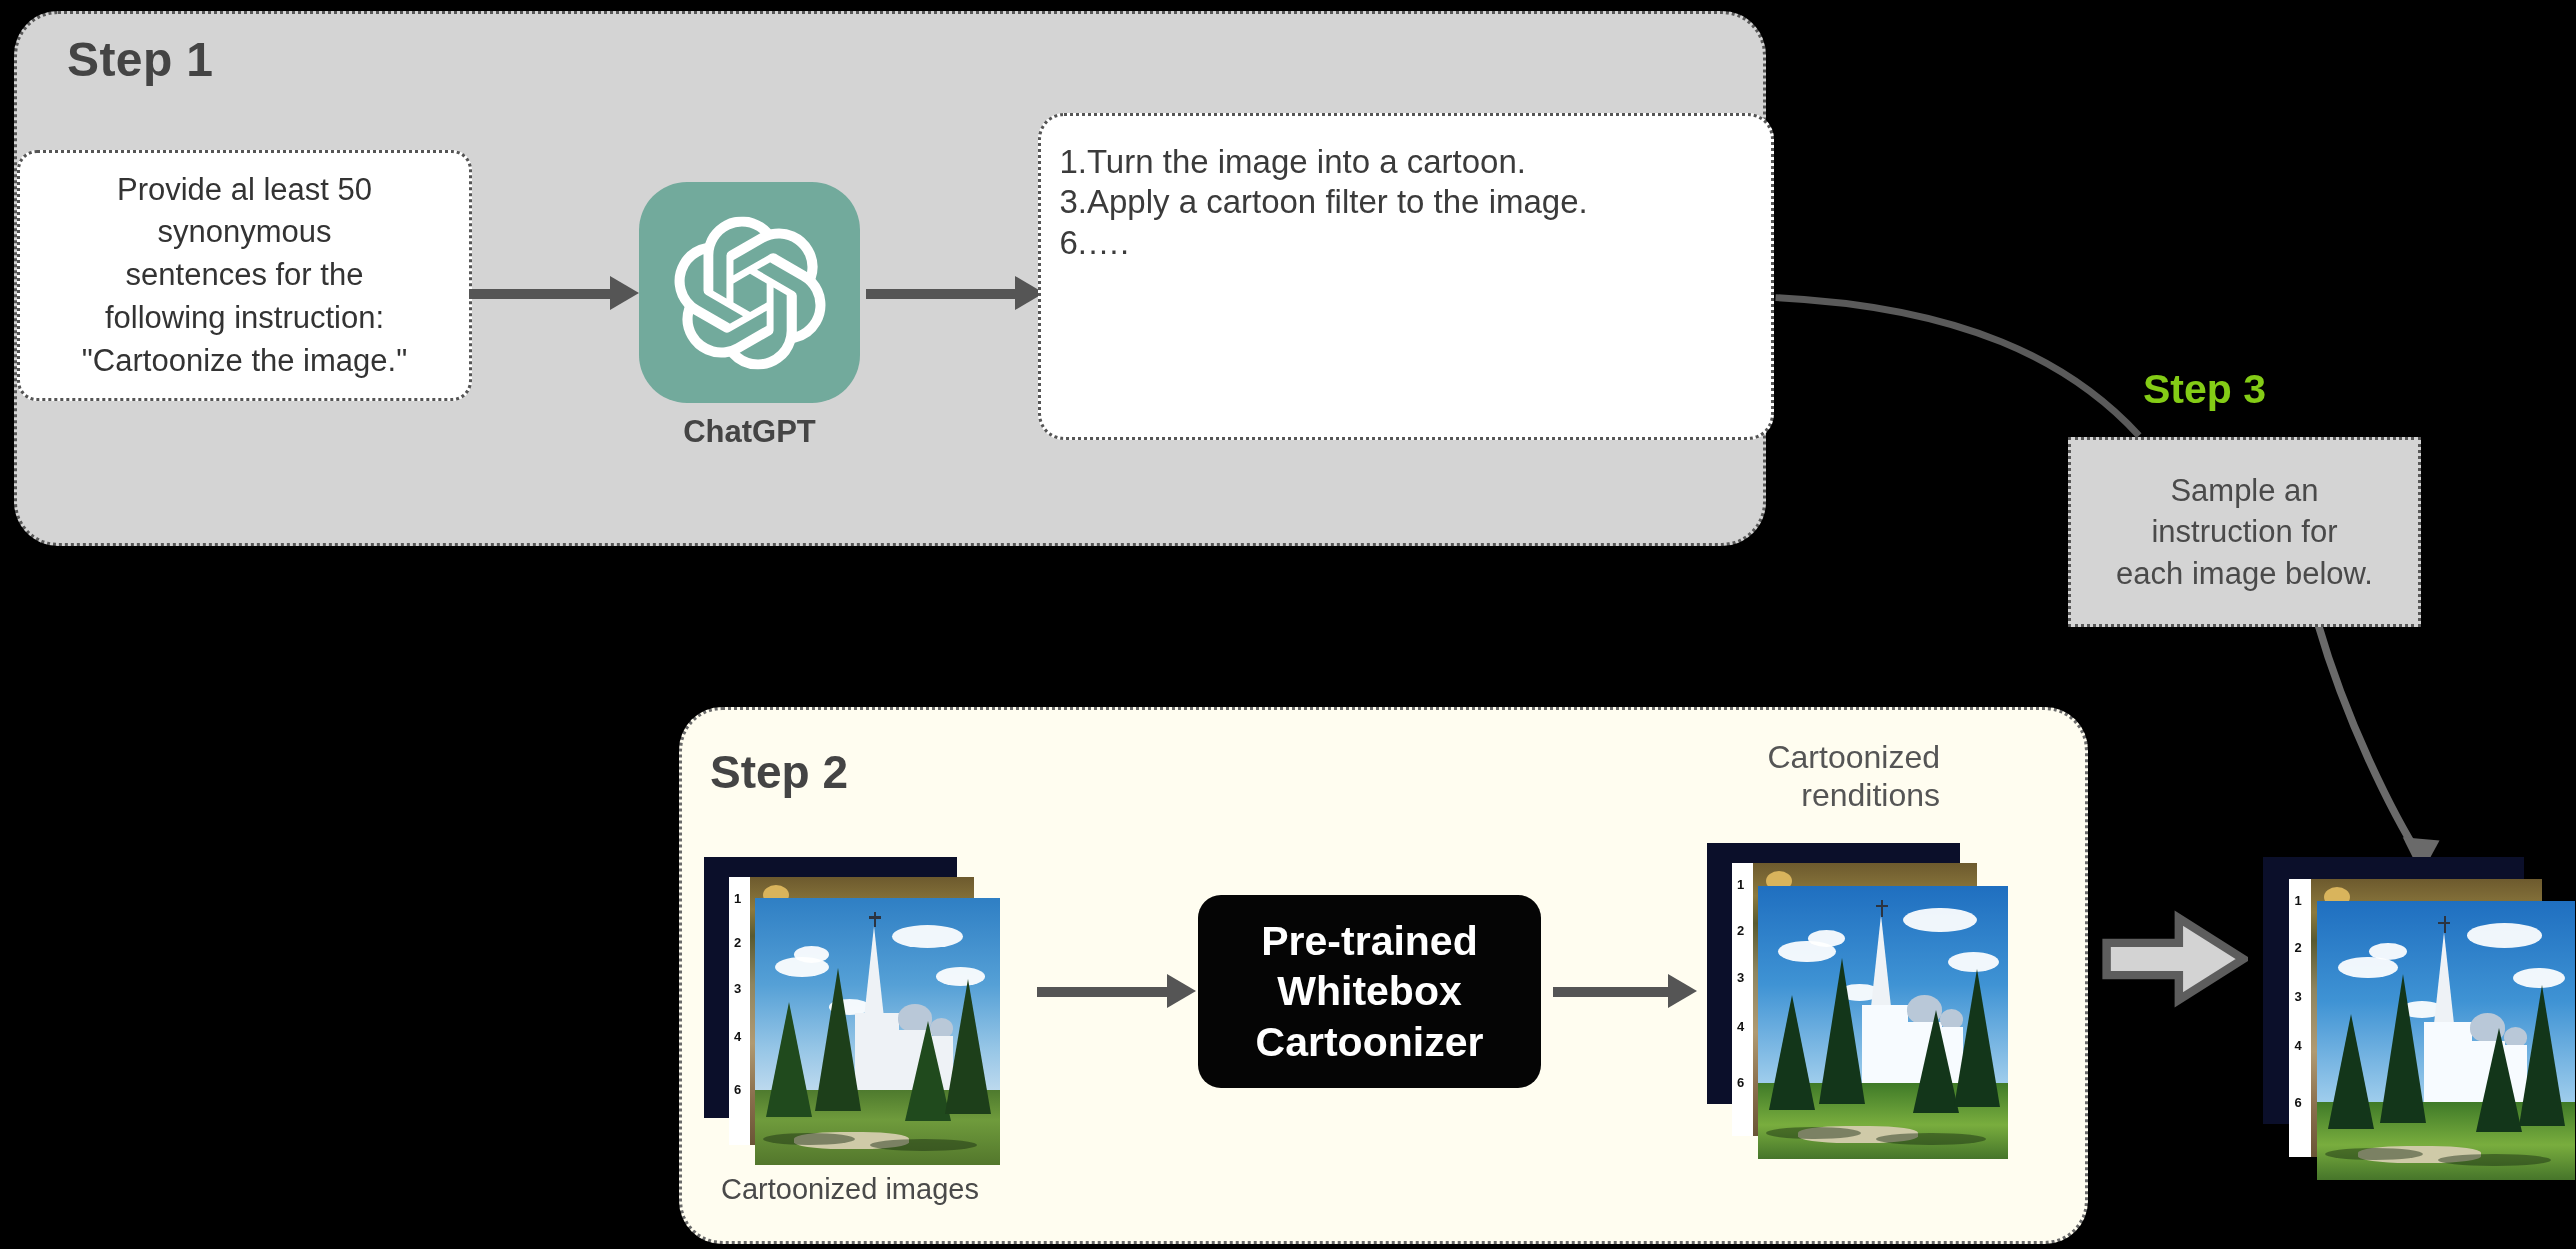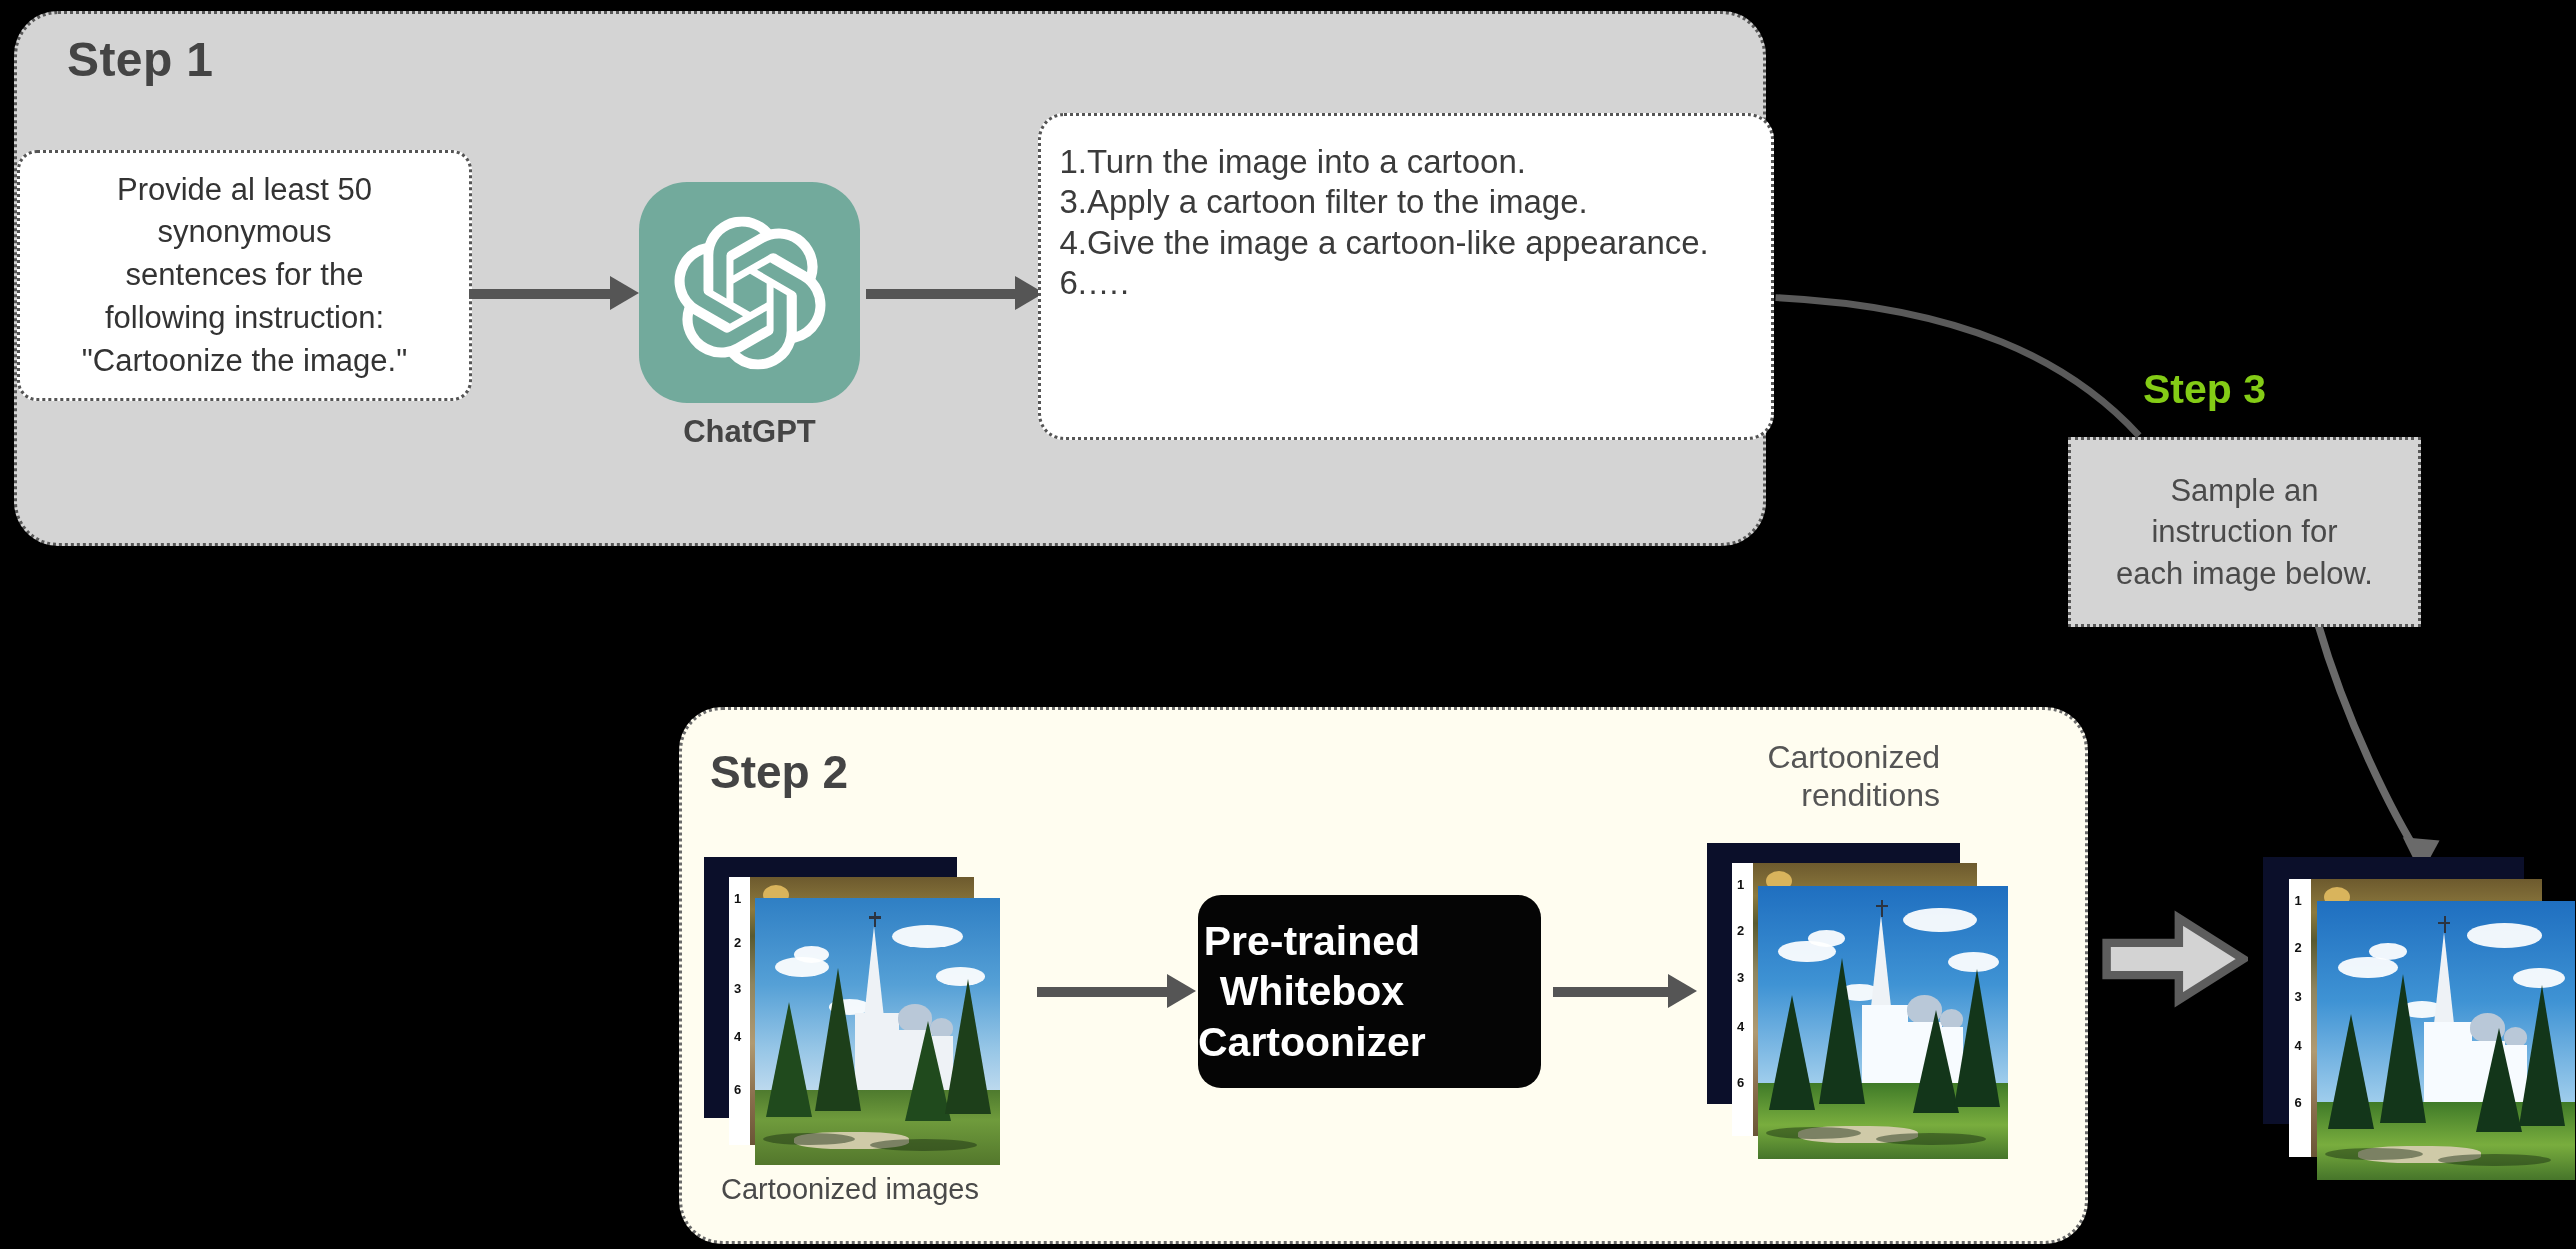--- a/index.html
+++ b/index.html
@@ -68,21 +68,21 @@
   }
   #step2-title{left:710px;top:745px;font-size:46px;font-weight:bold;color:#444;}
   #cartoonized-label{left:1687px;top:738px;width:253px;text-align:right;
      font-size:32px;line-height:1.2;color:#555;white-space:pre-line;}
   #imagenette-label{left:721px;top:1173px;font-size:29px;color:#4a4a4a;}
 
   
   #cartoonizer-box{
     left:1198px;top:895px;width:343px;height:193px;
     background:#050505;border-radius:23px;
-    display:flex;align-items:center;justify-content:flex-start;
+    display:flex;align-items:center;justify-content:center;
   }
   #cartoonizer-text{font-size:41px;font-weight:bold;line-height:1.22;color:#fff;
      text-align:center;white-space:pre-line;}
 
   
   .stack{position:absolute;}
   .card{position:absolute;overflow:hidden;}
   .card-back{background:#0b0f2a;}
   .card-mid{background:#fff;}
   .ruler{position:absolute;left:0;top:0;width:100%;height:100%;
@@ -162,21 +162,20 @@
 
 <div class="abs harrow" style="left:866px;top:289px;width:176px;">
   <div class="shaft" style="width:150px;"></div>
   <div class="head" style="left:149px;"></div>
 </div>
 
 <div class="abs" id="instructions-box">
   <ol>
     <li>1.Turn the image into a cartoon.</li>
     <li>3.Apply a cartoon filter to the image.</li>
-    <li>4.Give the image a cartoon-like appearance.</li>
     <li>6.….</li>
   </ol>
 </div>
 
 <div class="abs" id="step3-title">Step 3</div>
 <div class="abs" id="step3-box">
   <div id="step3-text">Sample an
 instruction for
 each image below.</div>
 </div>

